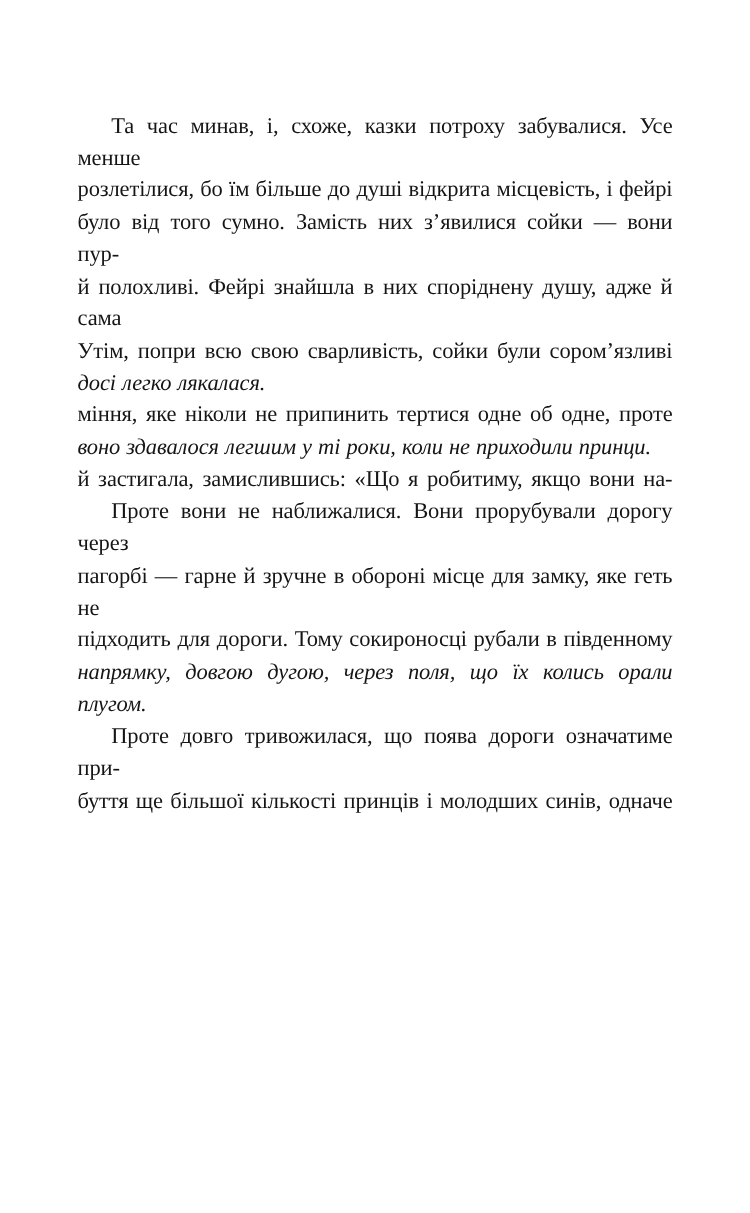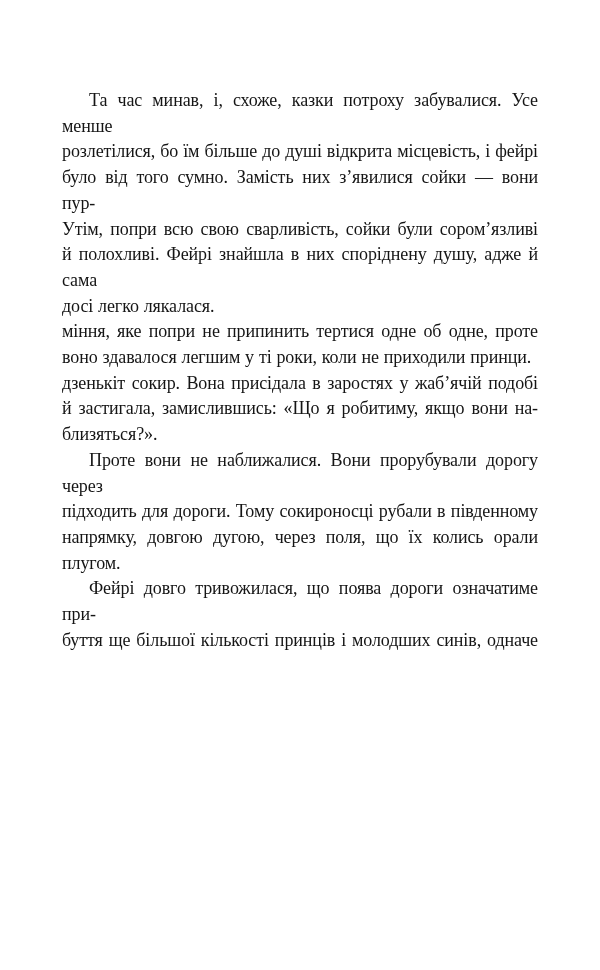--- a/index.html
+++ b/index.html
@@ -31,52 +31,52 @@
     font-size: 18px;
     line-height: 25.7px;
     letter-spacing: -0.1px;
     word-spacing: 0.5px;
     text-align: justify;
     text-align-last: justify;
     -moz-text-align-last: justify;
   }
   .line.last {
     text-align-last: left;
+    font-style: italic;
     -moz-text-align-last: left;
   }
   .line.first {
     text-indent: 27px;
   }
 </style>
 </head>
 <body>
 
 <div class="page">
   <div class="text-block">
       <div class="para">
         <div class="line first">Та час минав, і, схоже, казки потроху забувалися. Усе менше</div>
         <div class="line">розлетілися, бо їм більше до душі відкрита місцевість, і фейрі</div>
         <div class="line">було від того сумно. Замість них з’явилися сойки — вони пур-</div>
+        <div class="line">й полохливі. Фейрі знайшла в них споріднену душу, адже й сама</div>
         <div class="line">Утім, попри всю свою сварливість, сойки були сором’язливі</div>
-        <div class="line">й полохливі. Фейрі знайшла в них споріднену душу, адже й сама</div>
         <div class="line last">досі легко лякалася.</div>
       </div>
       <div class="para">
-        <div class="line">міння, яке попри не припинить тертися одне об одне, проте</div>
+        <div class="line">міння, яке ніколи не припинить тертися одне об одне, проте</div>
         <div class="line last">воно здавалося легшим у ті роки, коли не приходили принци.</div>
       </div>
       <div class="para">
-        <div class="line">дзенькіт сокир. Вона присідала в заростях у жаб’ячій подобі</div>
         <div class="line">й застигала, замислившись: «Що я робитиму, якщо вони на-</div>
-        <div class="line last">близяться?».</div>
       </div>
       <div class="para">
         <div class="line first">Проте вони не наближалися. Вони прорубували дорогу через</div>
+        <div class="line">пагорбі — гарне й зручне в обороні місце для замку, яке геть не</div>
         <div class="line">підходить для дороги. Тому сокироносці рубали в південному</div>
         <div class="line last">напрямку, довгою дугою, через поля, що їх колись орали плугом.</div>
       </div>
       <div class="para">
-        <div class="line first">Фейрі довго тривожилася, що поява дороги означатиме при-</div>
+        <div class="line first">Проте довго тривожилася, що поява дороги означатиме при-</div>
         <div class="line">буття ще більшої кількості принців і молодших синів, одначе</div>
       </div>
     </div>
 
 </div>
 
 </body></html>

